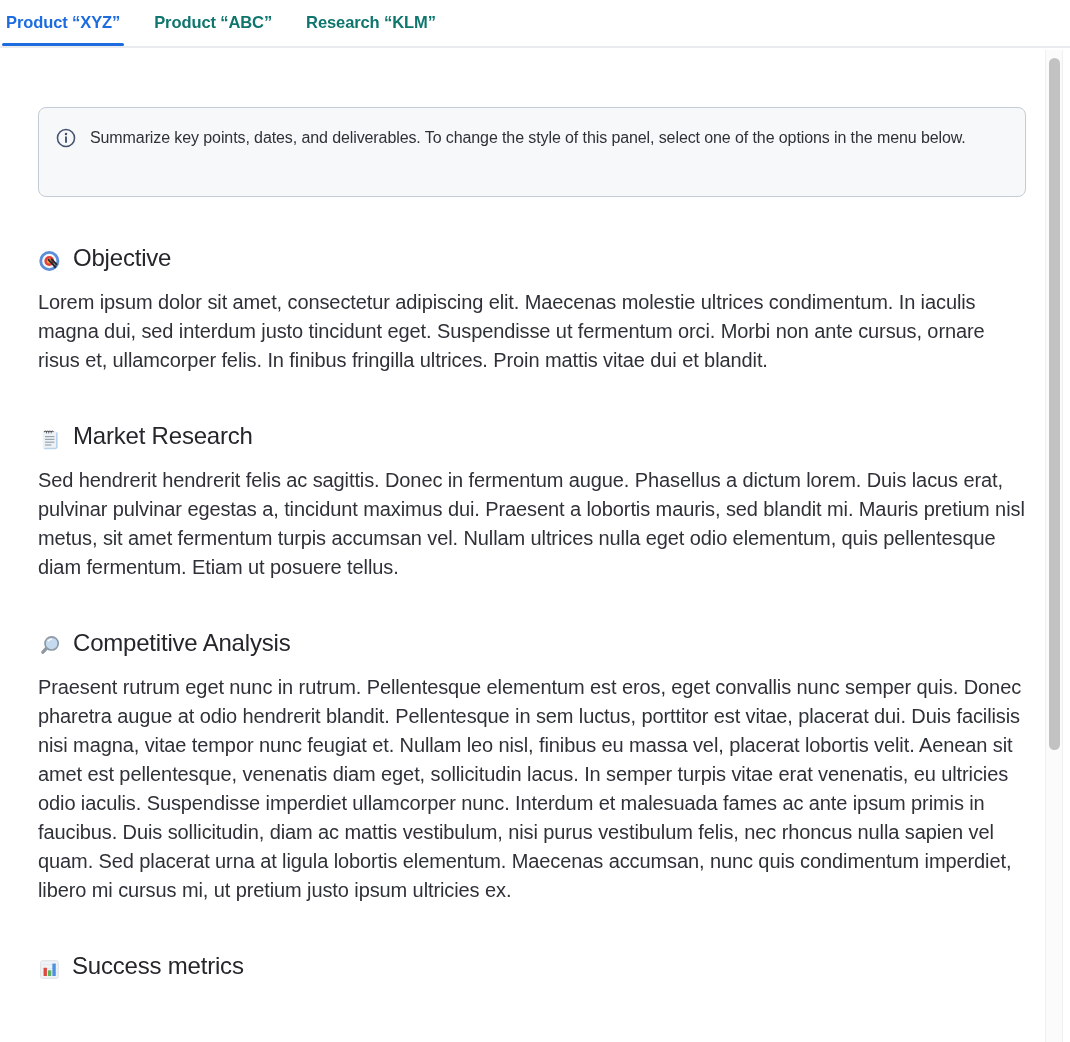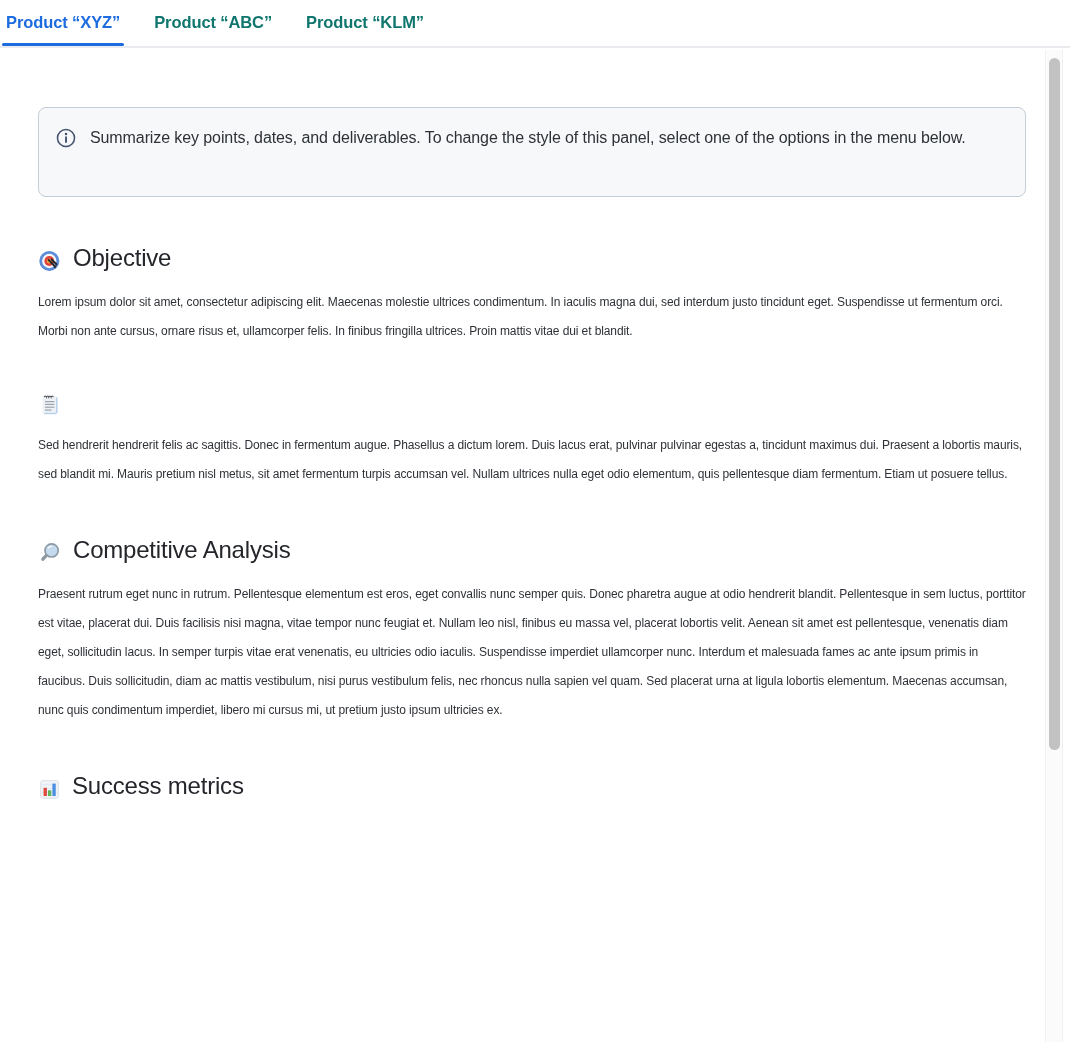--- a/index.html
+++ b/index.html
@@ -78,21 +78,21 @@
     gap: 11px;
     font-size: 24px;
     line-height: 30px;
     font-weight: 500;
     letter-spacing: -0.2px;
     color: #24262b;
     margin: 46px 0 15px 0;
   }
   h2 .emoji { flex: 0 0 auto; display: inline-flex; }
   p.section-body {
-    font-size: 12px;
+    font-size: 20px;
     line-height: 29px;
     letter-spacing: -0.1px;
     color: #2e3137;
     max-width: 990px;
   }
 
   
   .scroll-track {
     position: absolute;
     top: 50px;
@@ -112,21 +112,21 @@
     border-radius: 6px;
     background: #c2c2c2;
   }
 </style>
 </head>
 <body>
 
 <div class="tabbar">
   <button class="tab active">Product “XYZ”</button>
   <button class="tab">Product “ABC”</button>
-  <button class="tab">Product “KLM”</button>
+  <button class="tab">Research “KLM”</button>
 </div>
 
 <div class="content">
 
   <div class="info-panel">
     <span class="panel-icon">
       <svg width="22" height="22" viewBox="0 0 24 24">
         <circle cx="12" cy="12" r="9.3" fill="none" stroke="#44546f" stroke-width="1.7"></circle>
         <circle cx="12" cy="7.7" r="1.35" fill="#44546f"></circle>
         <rect x="10.95" y="10.2" width="2.1" height="7.2" rx="1.05" fill="#44546f"></rect>
@@ -159,20 +159,21 @@
         <svg width="24" height="24" viewBox="0 0 24 24">
           <rect x="4.6" y="4" width="14.2" height="17.5" rx="1.6" fill="#eef2f6"></rect>
           <path d="M18.8 5.6 v14.3 a1.6 1.6 0 0 1 -1.6 1.6 H6.2" fill="none" stroke="#b9d1e9" stroke-width="1.6"></path>
           <path d="M6.2 5.2 c0.5,-1.6 1.8,-1.6 2.3,0 c0.5,-1.6 1.8,-1.6 2.3,0 c0.5,-1.6 1.8,-1.6 2.3,0 c0.5,-1.6 1.8,-1.6 2.3,0" fill="none" stroke="#4a4e55" stroke-width="1.1"></path>
           <line x1="7" y1="9.6" x2="16.4" y2="9.6" stroke="#9aa4ae" stroke-width="1.2"></line>
           <line x1="7" y1="12.4" x2="16.4" y2="12.4" stroke="#9aa4ae" stroke-width="1.2"></line>
           <line x1="7" y1="15.2" x2="16.4" y2="15.2" stroke="#9aa4ae" stroke-width="1.2"></line>
           <line x1="7" y1="18" x2="13.5" y2="18" stroke="#9aa4ae" stroke-width="1.2"></line>
         </svg>
       </span>
+      <span>Market Research</span>
     </h2>
     <p class="section-body">Sed hendrerit hendrerit felis ac sagittis. Donec in fermentum augue. Phasellus a dictum lorem. Duis lacus erat, pulvinar pulvinar egestas a, tincidunt maximus dui. Praesent a lobortis mauris, sed blandit mi. Mauris pretium nisl metus, sit amet fermentum turpis accumsan vel. Nullam ultrices nulla eget odio elementum, quis pellentesque diam fermentum. Etiam ut posuere tellus.</p>
   </section>
 
   <section>
     <h2 class="section-heading">
       <span class="emoji">
         <svg width="24" height="24" viewBox="0 0 24 24">
           <path d="M8.6 14.2 L4.9 18.2" stroke="#8e99a4" stroke-width="3.4" stroke-linecap="round"></path>
           <circle cx="13.6" cy="9.4" r="6.6" fill="#c4daee" stroke="#8e99a4" stroke-width="1.7"></circle>

